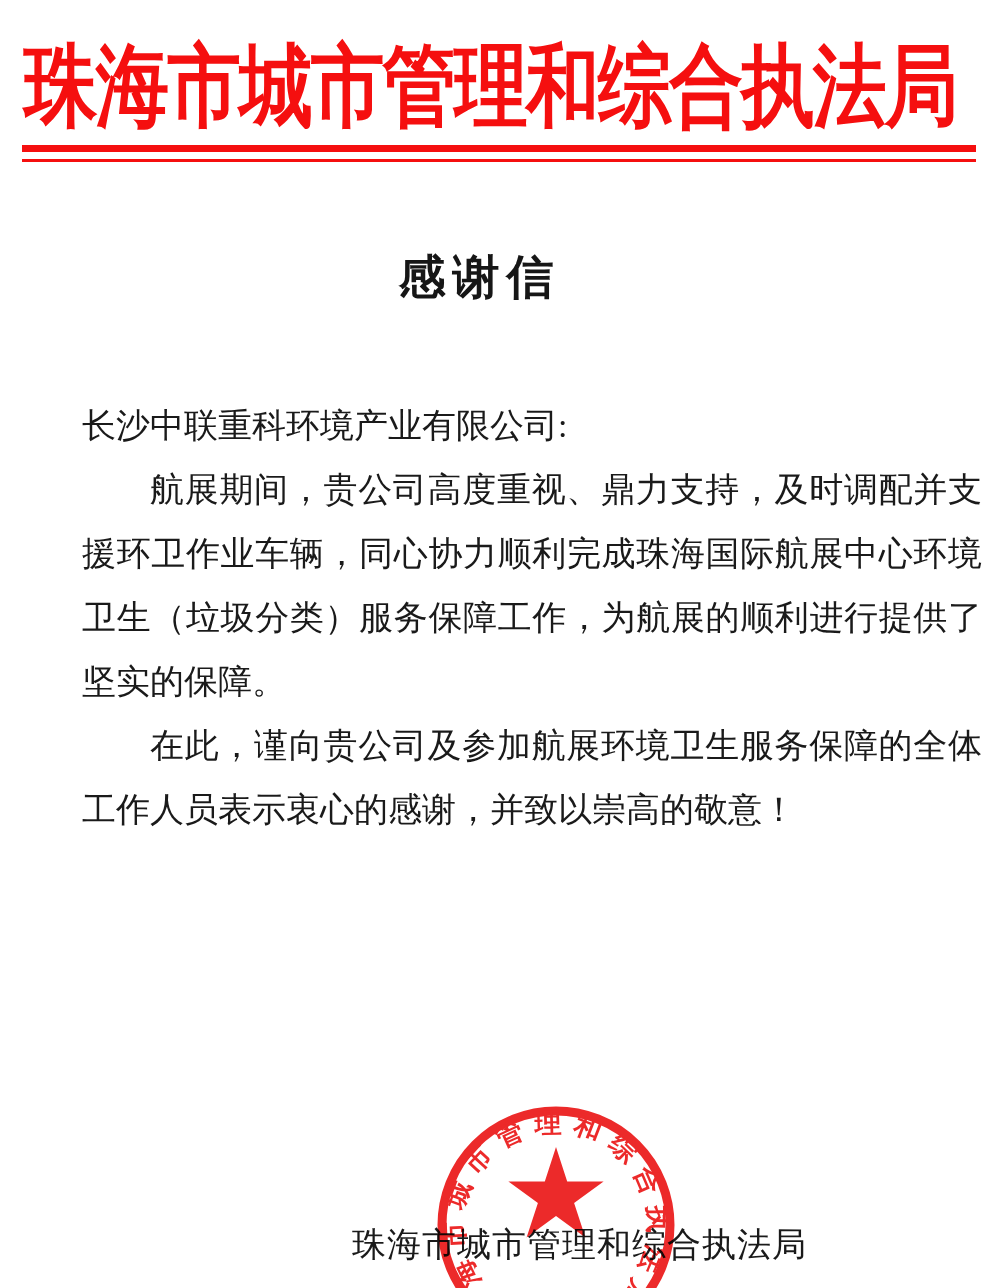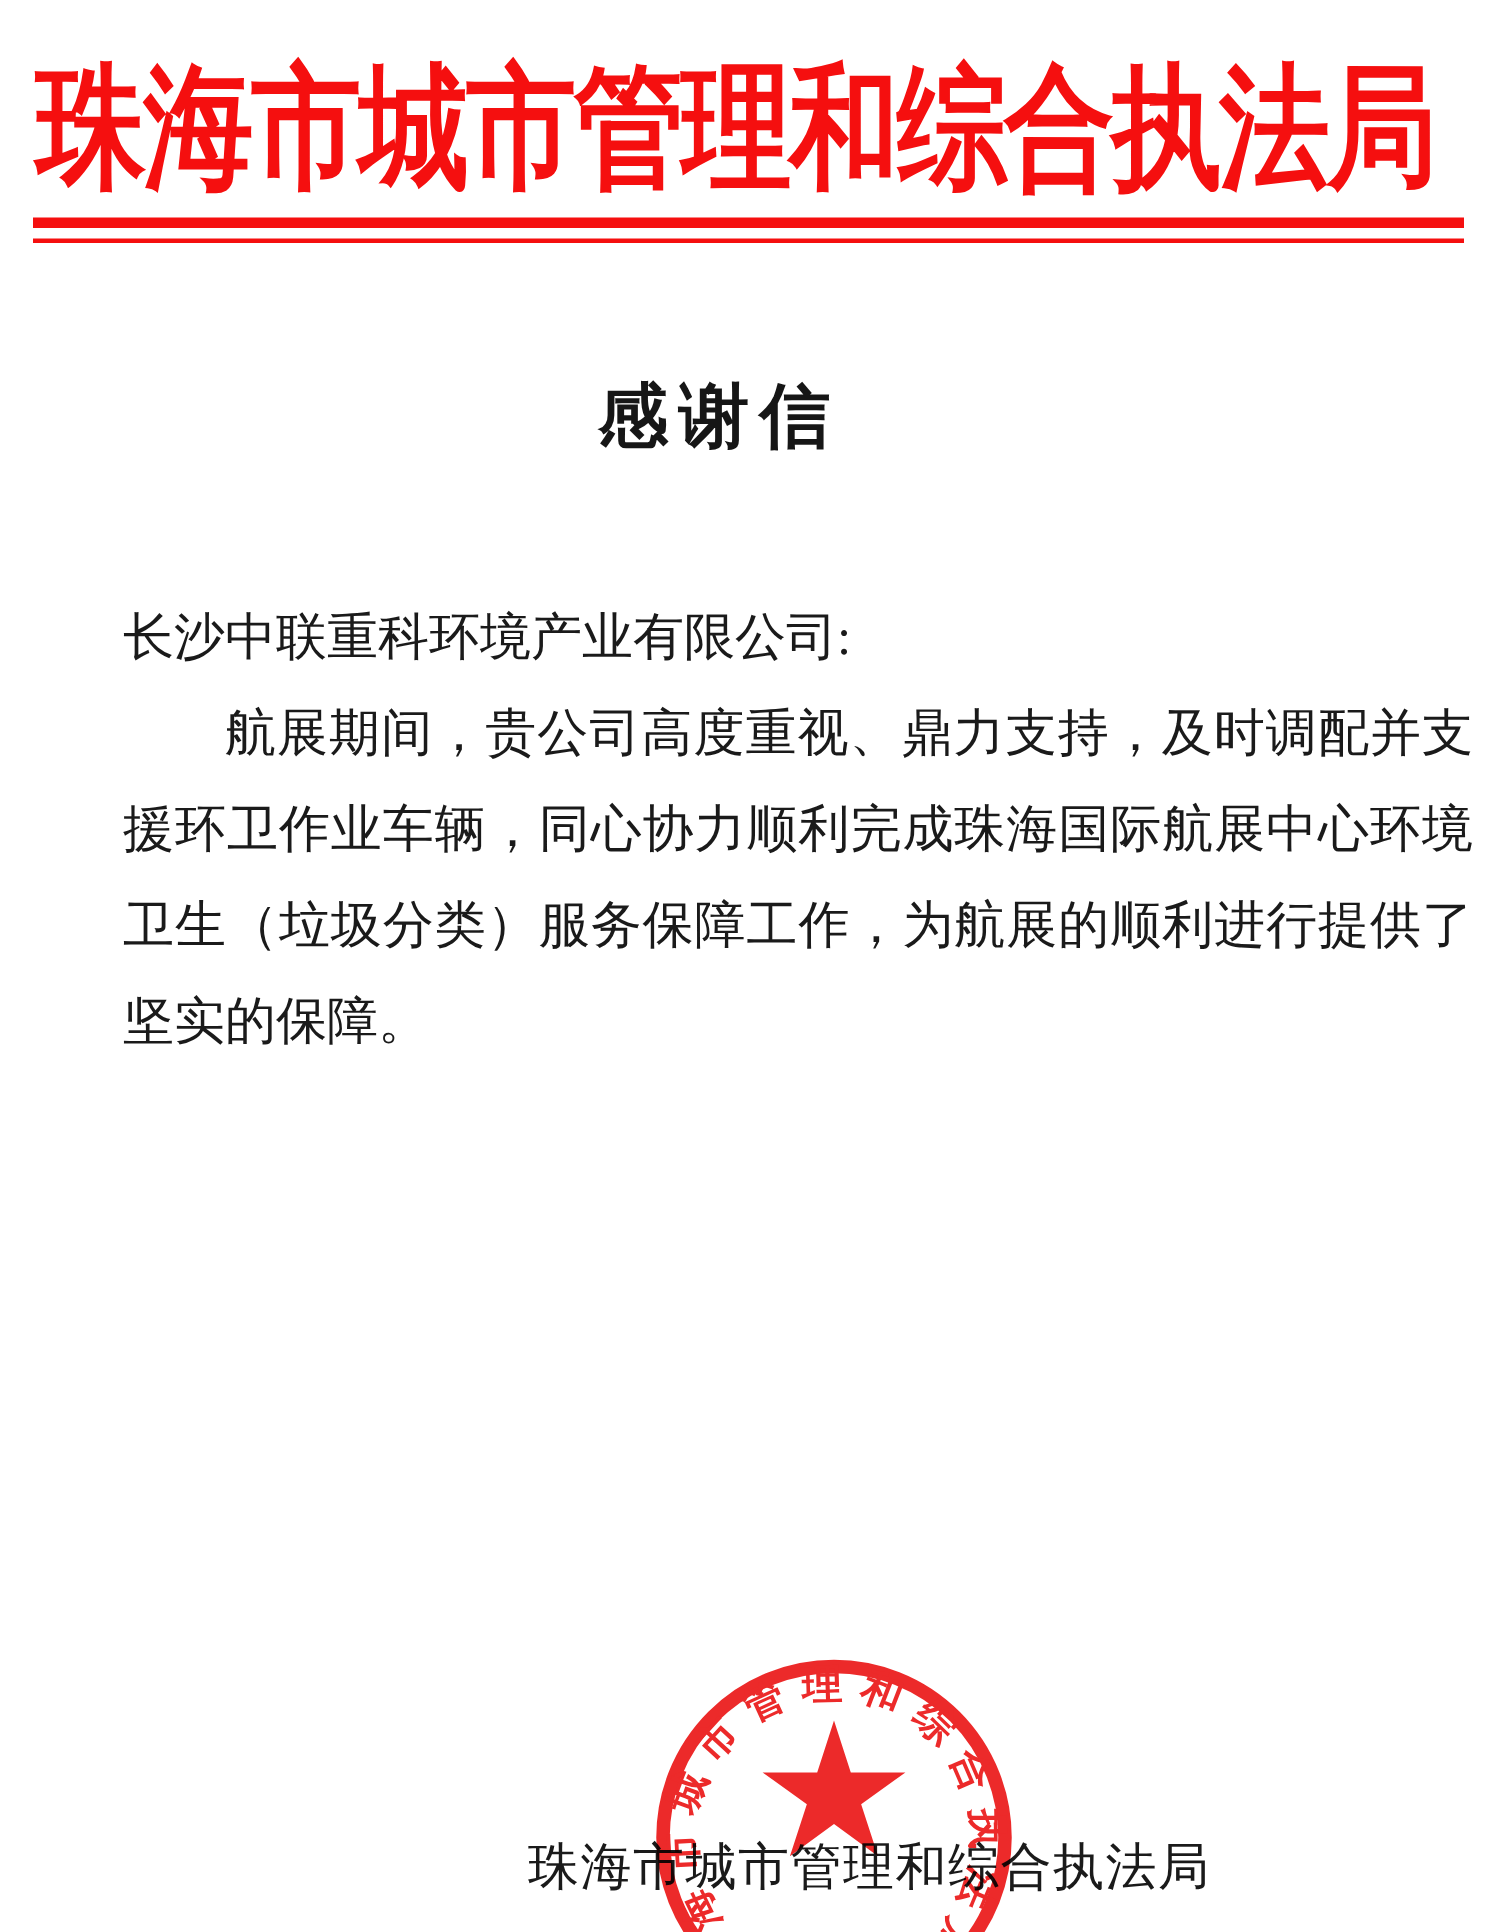--- a/index.html
+++ b/index.html
@@ -117,20 +117,21 @@
     <span class="squeeze">珠海市城市管理和综合执法局</span>
   </div>
   <div class="rule-thick"></div>
   <div class="rule-thin"></div>
 
   <div class="letter-title">感谢信</div>
 
   <div class="letter-body">
     <p>长沙中联重科环境产业有限公司:</p>
     <p class="indent">航展期间，贵公司高度重视、鼎力支持，及时调配并支援环卫作业车辆，同心协力顺利完成珠海国际航展中心环境卫生（垃圾分类）服务保障工作，为航展的顺利进行提供了坚实的保障。</p>
+    <p class="indent">在此，谨向贵公司及参加航展环境卫生服务保障的全体工作人员表示衷心的感谢，并致以崇高的敬意！</p>
   </div>
 
   <div class="signature-name">珠海市城市管理和综合执法局</div>
 
   <svg class="official-seal" viewBox="0 0 252 252" xmlns="http://www.w3.org/2000/svg" aria-hidden="true">
     <circle cx="126" cy="130" r="114" fill="none" stroke="#ea0c0c" stroke-width="9"></circle>
     <polygon fill="#ea0c0c" points="126,52 137.2,86.6 173.6,86.6 144.1,107.9 155.4,142.5 126,121 96.6,142.5 107.9,107.9 78.4,86.6 114.8,86.6"></polygon>
     <defs>
       <path id="seal-arc" d="M 79.5 210.5 A 93 93 0 1 1 172.5 210.5" fill="none"></path>
     </defs>

